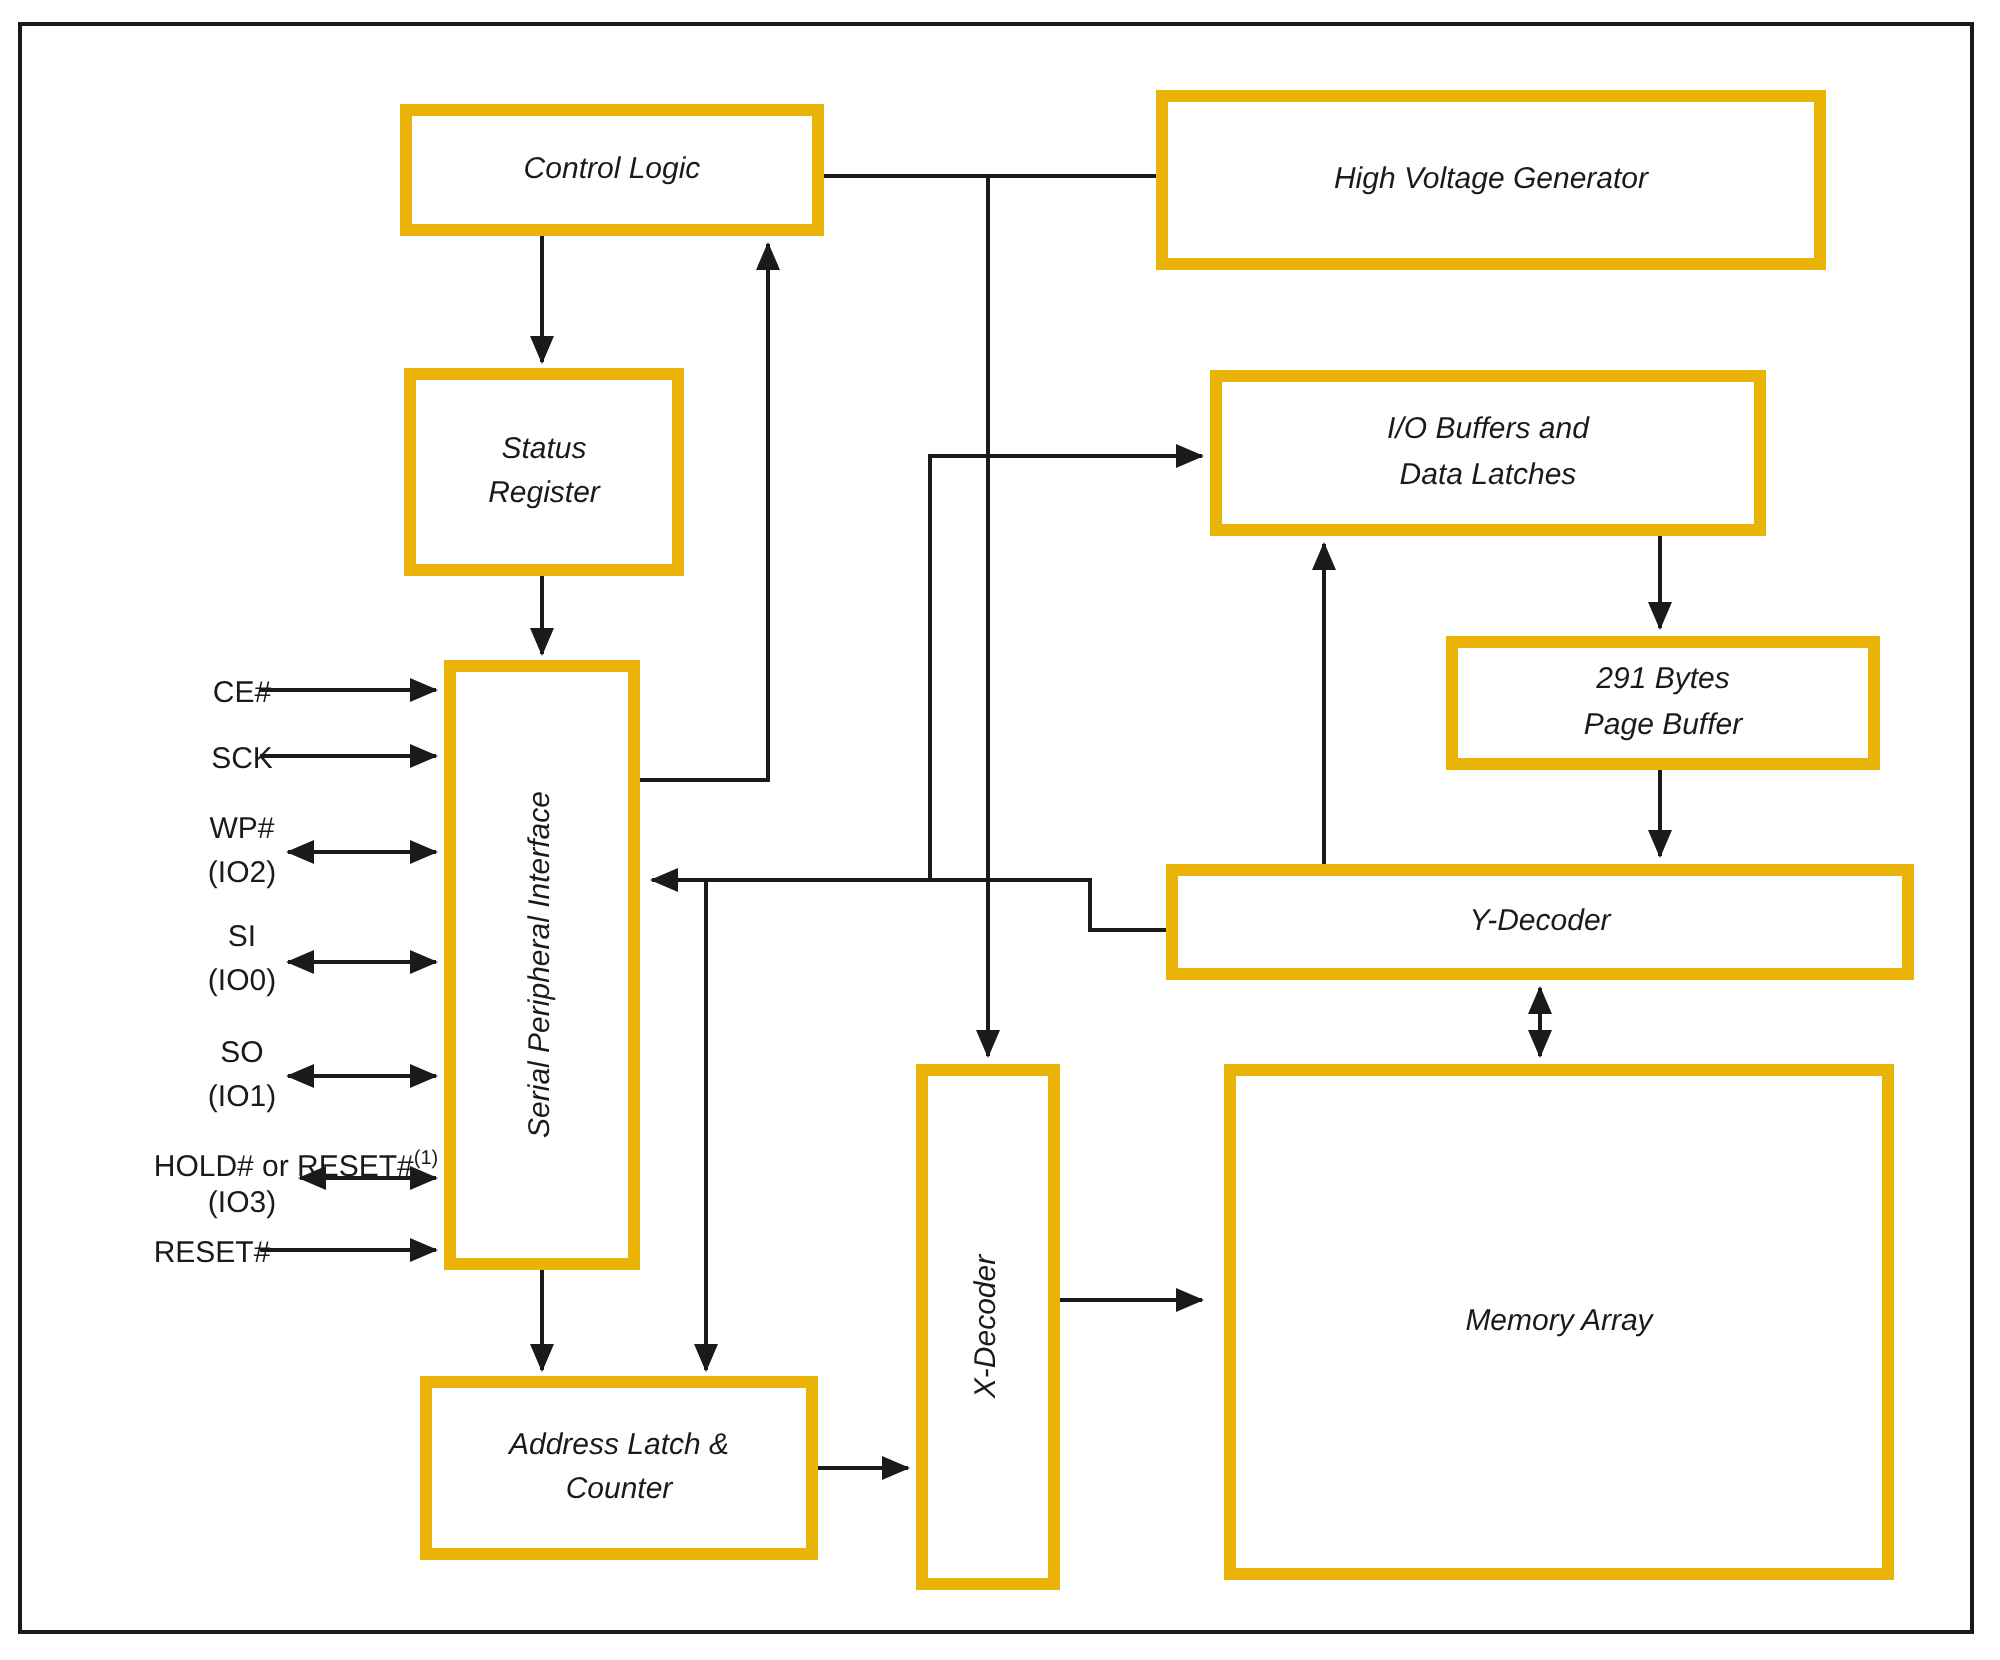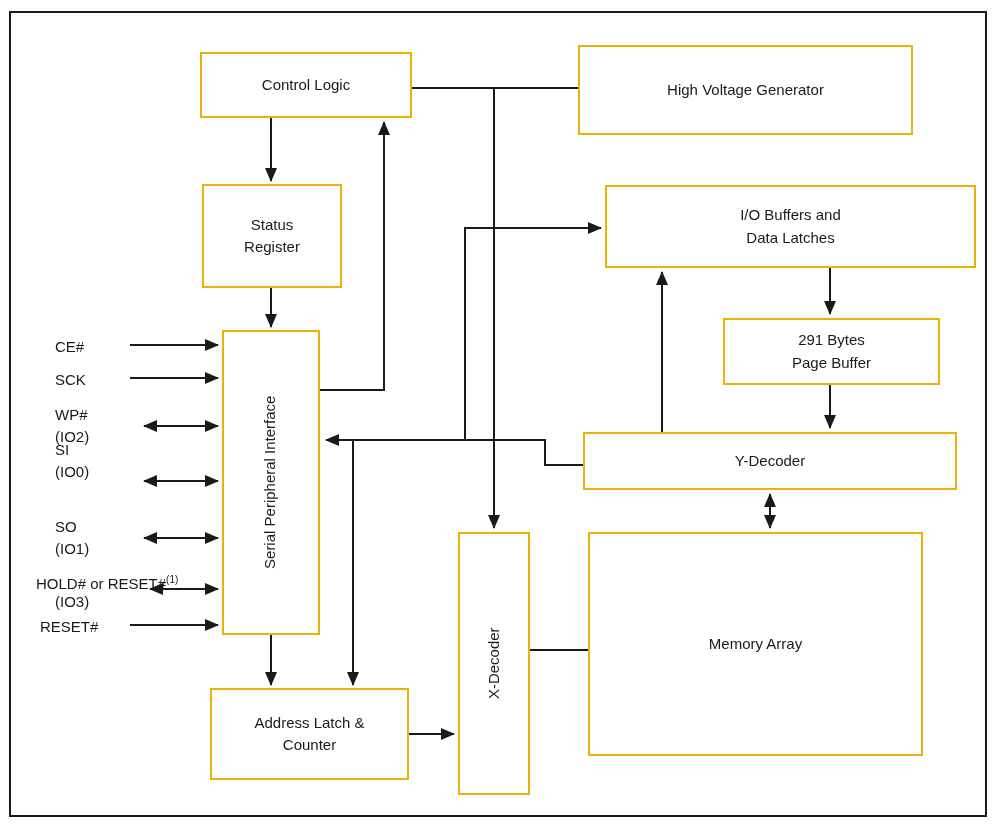--- a/index.html
+++ b/index.html
@@ -19,36 +19,38 @@
     border:2px solid #1a1a1a;
     box-sizing:border-box;
   }
   .wires{position:absolute;left:0;top:0;}
   .wires path{stroke:#1a1a1a;stroke-width:2;fill:none;}
   .wires marker path{fill:#1a1a1a;stroke:none;}
   .box{
     position:absolute;
     box-sizing:border-box;
     background:#ffffff;
-    border:2px solid #eab308;
+    border:6px solid #eab308;
     display:flex;
     align-items:center;
     justify-content:center;
     text-align:center;
     font-size:15px;
     line-height:1.5;
+    font-style:italic;
   }
   .box span{white-space:pre-line;}
   .box span.vlabel{white-space:nowrap;transform:rotate(-90deg);}
   .sig{
     position:absolute;
     font-size:15px;
     line-height:22px;
-    text-align:left;
+    text-align:center;
     white-space:nowrap;
+    margin-left:21px;
   }
   .sig sup{font-size:10px;}
 </style>
 </head>
 <body>
 
 <div class="stage">
 
   <div class="frame"></div>
 
@@ -95,21 +97,21 @@
 
   <div class="box" style="left:578px;top:45px;width:335px;height:90px">
     <span>High Voltage Generator</span>
   </div>
 
   <div class="box" style="left:202px;top:184px;width:140px;height:104px">
     <span>Status
 Register</span>
   </div>
 
-  <div class="box" style="left:605px;top:185px;width:371px;height:83px">
+  <div class="box" style="left:605px;top:185px;width:278px;height:83px">
     <span>I/O Buffers and
 Data Latches</span>
   </div>
 
   <div class="box" style="left:723px;top:318px;width:217px;height:67px">
     <span>291 Bytes
 Page Buffer</span>
   </div>
 
   <div class="box" style="left:222px;top:330px;width:98px;height:305px">
@@ -117,39 +119,39 @@
   </div>
 
   <div class="box" style="left:583px;top:432px;width:374px;height:58px">
     <span>Y-Decoder</span>
   </div>
 
   <div class="box" style="left:458px;top:532px;width:72px;height:263px">
     <span class="vlabel">X-Decoder</span>
   </div>
 
-  <div class="box" style="left:588px;top:532px;width:335px;height:224px">
+  <div class="box" style="left:612px;top:532px;width:335px;height:258px">
     <span>Memory Array</span>
   </div>
 
   <div class="box" style="left:210px;top:688px;width:199px;height:92px">
     <span>Address Latch &amp;
 Counter</span>
   </div>
 
   <div class="sig" style="left:55px;top:336px;width:90px">CE#</div>
 
   <div class="sig" style="left:55px;top:369px;width:90px">SCK</div>
 
   <div class="sig" style="left:55px;top:404px;width:90px">
     <div>WP#</div>
     <div>(IO2)</div>
   </div>
 
-  <div class="sig" style="left:55px;top:439px;width:90px">
+  <div class="sig" style="left:55px;top:458px;width:90px">
     <div>SI</div>
     <div>(IO0)</div>
   </div>
 
   <div class="sig" style="left:55px;top:516px;width:90px">
     <div>SO</div>
     <div>(IO1)</div>
   </div>
 
   <div class="sig" style="left:36px;top:569px;width:182px">

